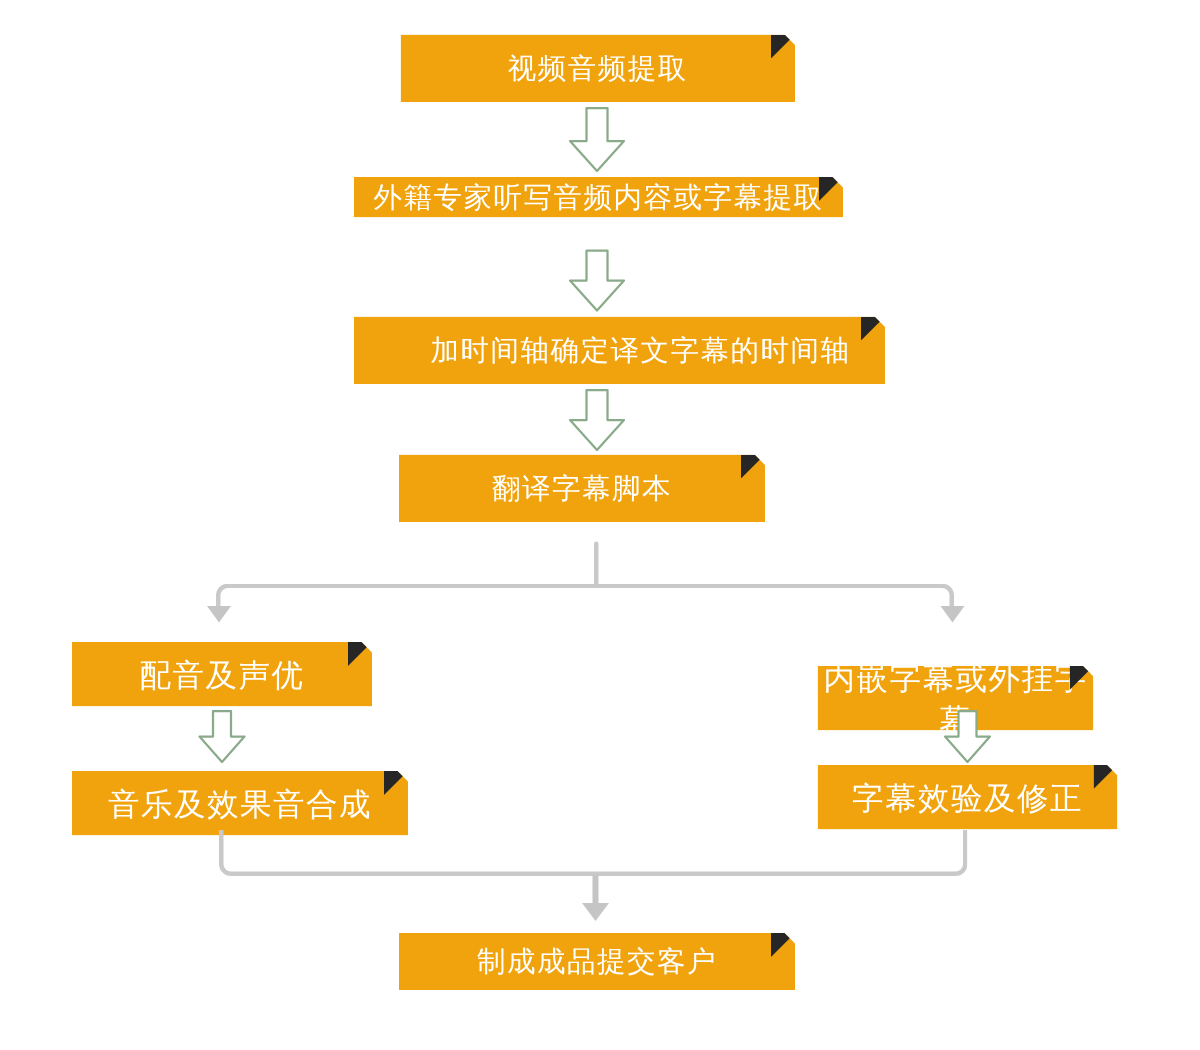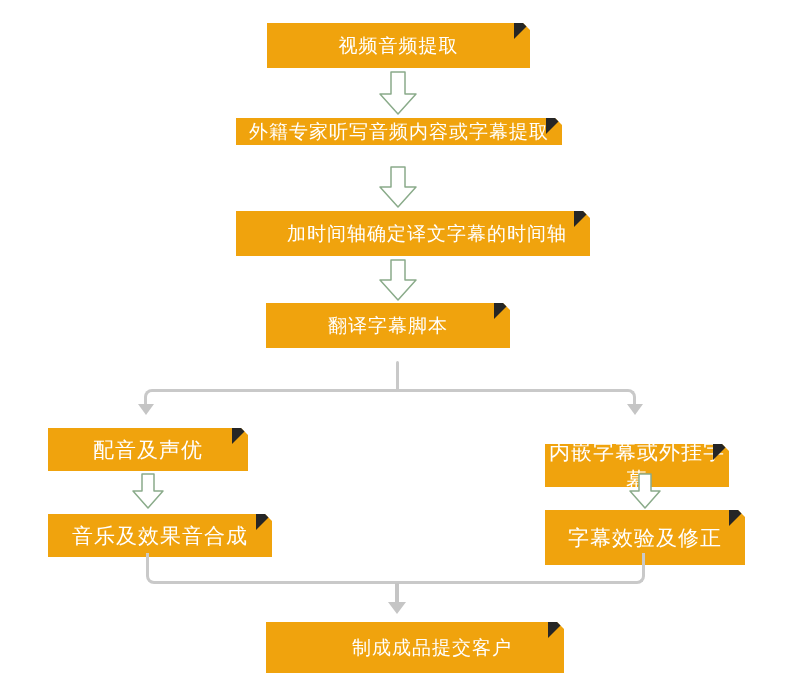--- a/index.html
+++ b/index.html
@@ -120,27 +120,27 @@
     <span class="label">内嵌字幕或外挂字幕</span>
     <span class="fold"></span>
   </div>
 
   <div class="garrow" style="left:629px; top:473px;">
     <svg width="32" height="36" viewBox="0 0 32 36">
       <path d="M10 1 H22 V18 H31 L16 35 L1 18 H10 Z" fill="#ffffff" stroke="#8AAB8A" stroke-width="1.5" stroke-linejoin="round"></path>
     </svg>
   </div>
 
-  <div class="node fz-small" style="left:545px; top:510px; width:200px; height:55px;">
+  <div class="node fz-small" style="left:545px; top:510px; width:200px; height:43px;">
     <span class="label">字幕效验及修正</span>
     <span class="fold"></span>
   </div>
 
   <div class="merge-bracket"></div>
   <div class="merge-stem"></div>
   <div class="merge-head"></div>
 
-  <div class="node fz-main" style="left:266px; top:622px; width:264px; height:51px;padding-left:34px;">
+  <div class="node fz-main" style="left:266px; top:622px; width:264px; height:38px;">
     <span class="label">制成成品提交客户</span>
     <span class="fold"></span>
   </div>
 
 </div>
 
 </body></html>

